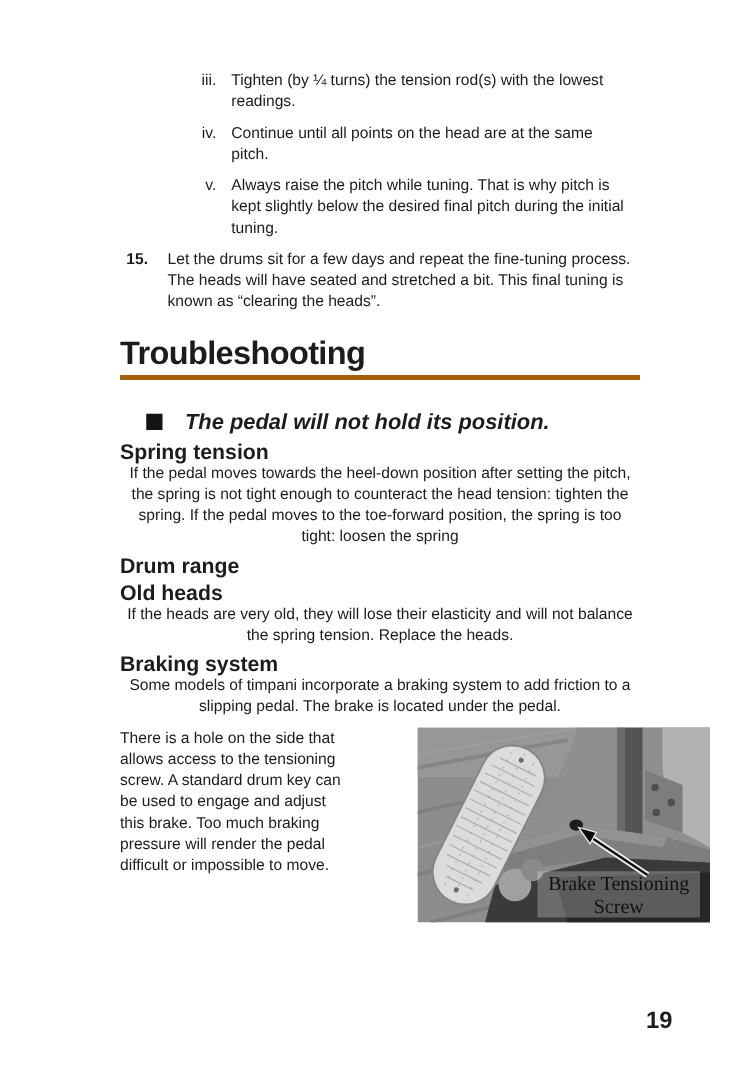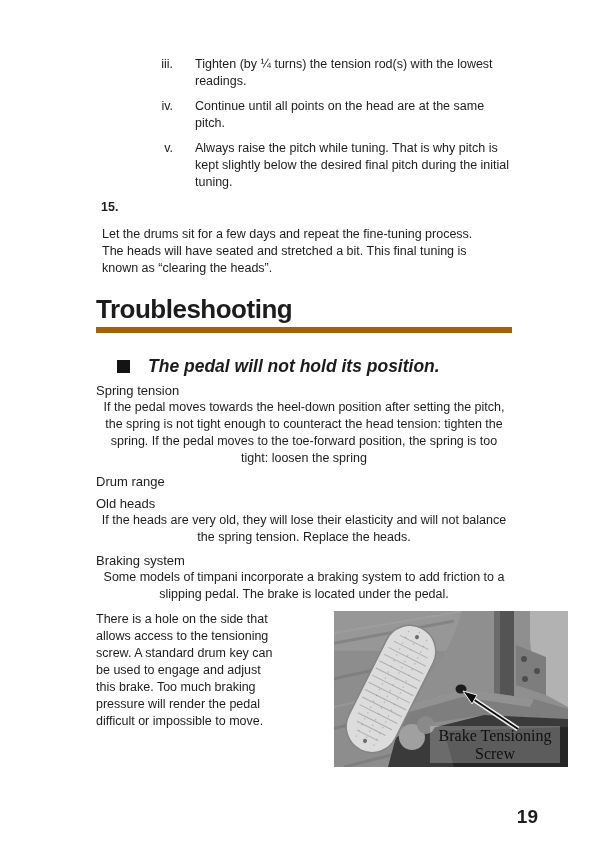--- a/index.html
+++ b/index.html
@@ -14,40 +14,40 @@
     background:#ffffff;
     color:#1c1c1c;
     overflow:hidden;
     box-sizing:border-box;
     padding:56px 92px 0 96px;
     font-size:12.5px;line-height:17px;
   }
   
   .roman-item{display:flex;margin-bottom:8px;}
   .roman-item .lbl{width:77px;text-align:right;flex:0 0 77px;}
-  .roman-item .txt{margin-left:22px;max-width:322px;}
-  .num-item{display:flex;margin-top:8px;flex-direction:column;}
+  .roman-item .txt{margin-left:12px;max-width:322px;}
+  .num-item{display:flex;margin-top:8px;}
   .num-item .lbl{width:27px;margin-left:5px;flex:0 0 27px;font-weight:bold;}
   .num-item .txt{margin-left:6px;max-width:378px;}
   
   h1.tshoot{
     font-size:26px;line-height:28px;font-weight:bold;
     letter-spacing:-0.5px;
     margin:18px 0 0 0;
     padding-bottom:4px;
-    border-bottom:6px solid #a16207;
+    border-bottom:4px solid #a16207;
   }
   .issue-row{display:flex;align-items:center;margin-top:23px;padding-left:21px;}
   .issue-bullet{width:13px;height:13px;background:#141414;flex:0 0 13px;}
   .issue-title{
     margin-left:18px;
     font-size:17.5px;font-weight:bold;font-style:italic;line-height:20px;
   }
   .intro{margin:10px 0 0 0;max-width:418px;}
-  h3.sec{font-size:13px;line-height:15px;font-weight:normal;margin:7px 0 0 0;}
+  h3.sec{font-size:17px;line-height:15px;font-weight:bold;margin:7px 0 0 0;}
   p.sec-body{margin:1px 0 0 0;max-width:420px;text-align:center;}
   
   .fig-block{display:flex;margin-top:8px;align-items:flex-start;gap:48px;}
   .side-note{width:184px;flex:0 0 184px;margin:0;}
   .figure{margin-left:6px;flex:0 0 auto;line-height:0;}
   
   .page-num{
     position:absolute;right:66px;top:808px;
     font-size:19px;font-weight:bold;
   }

